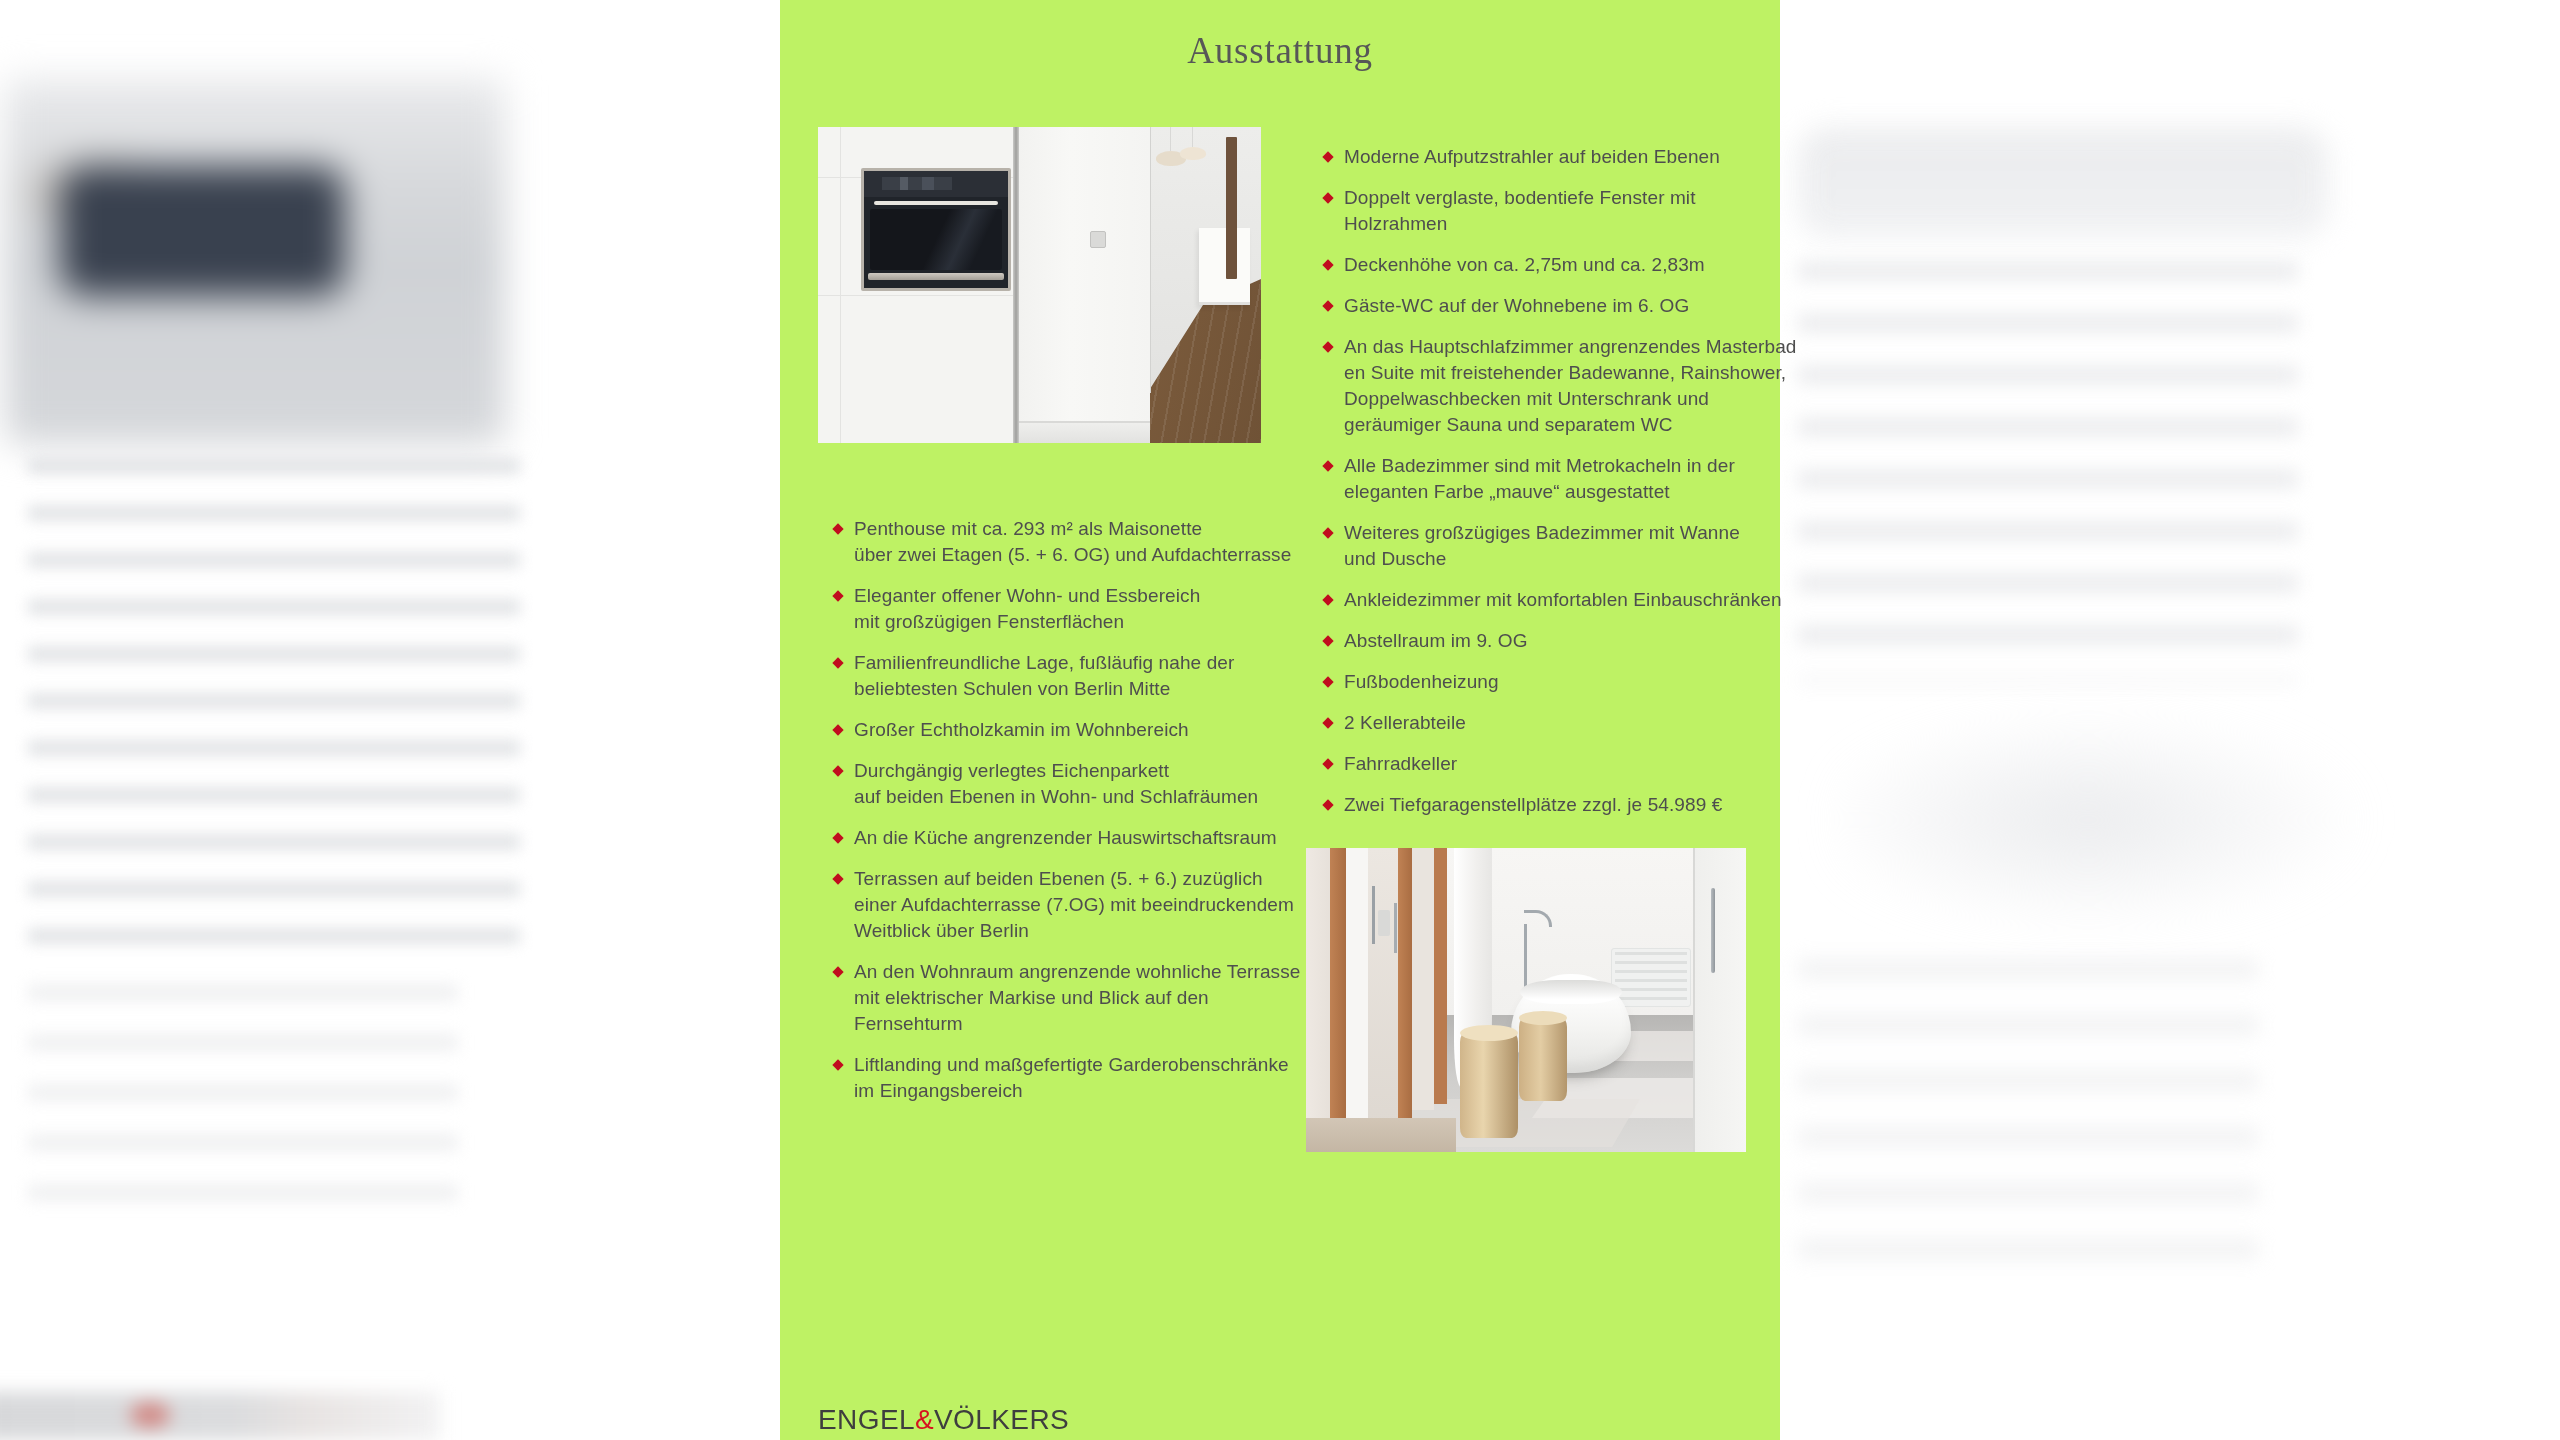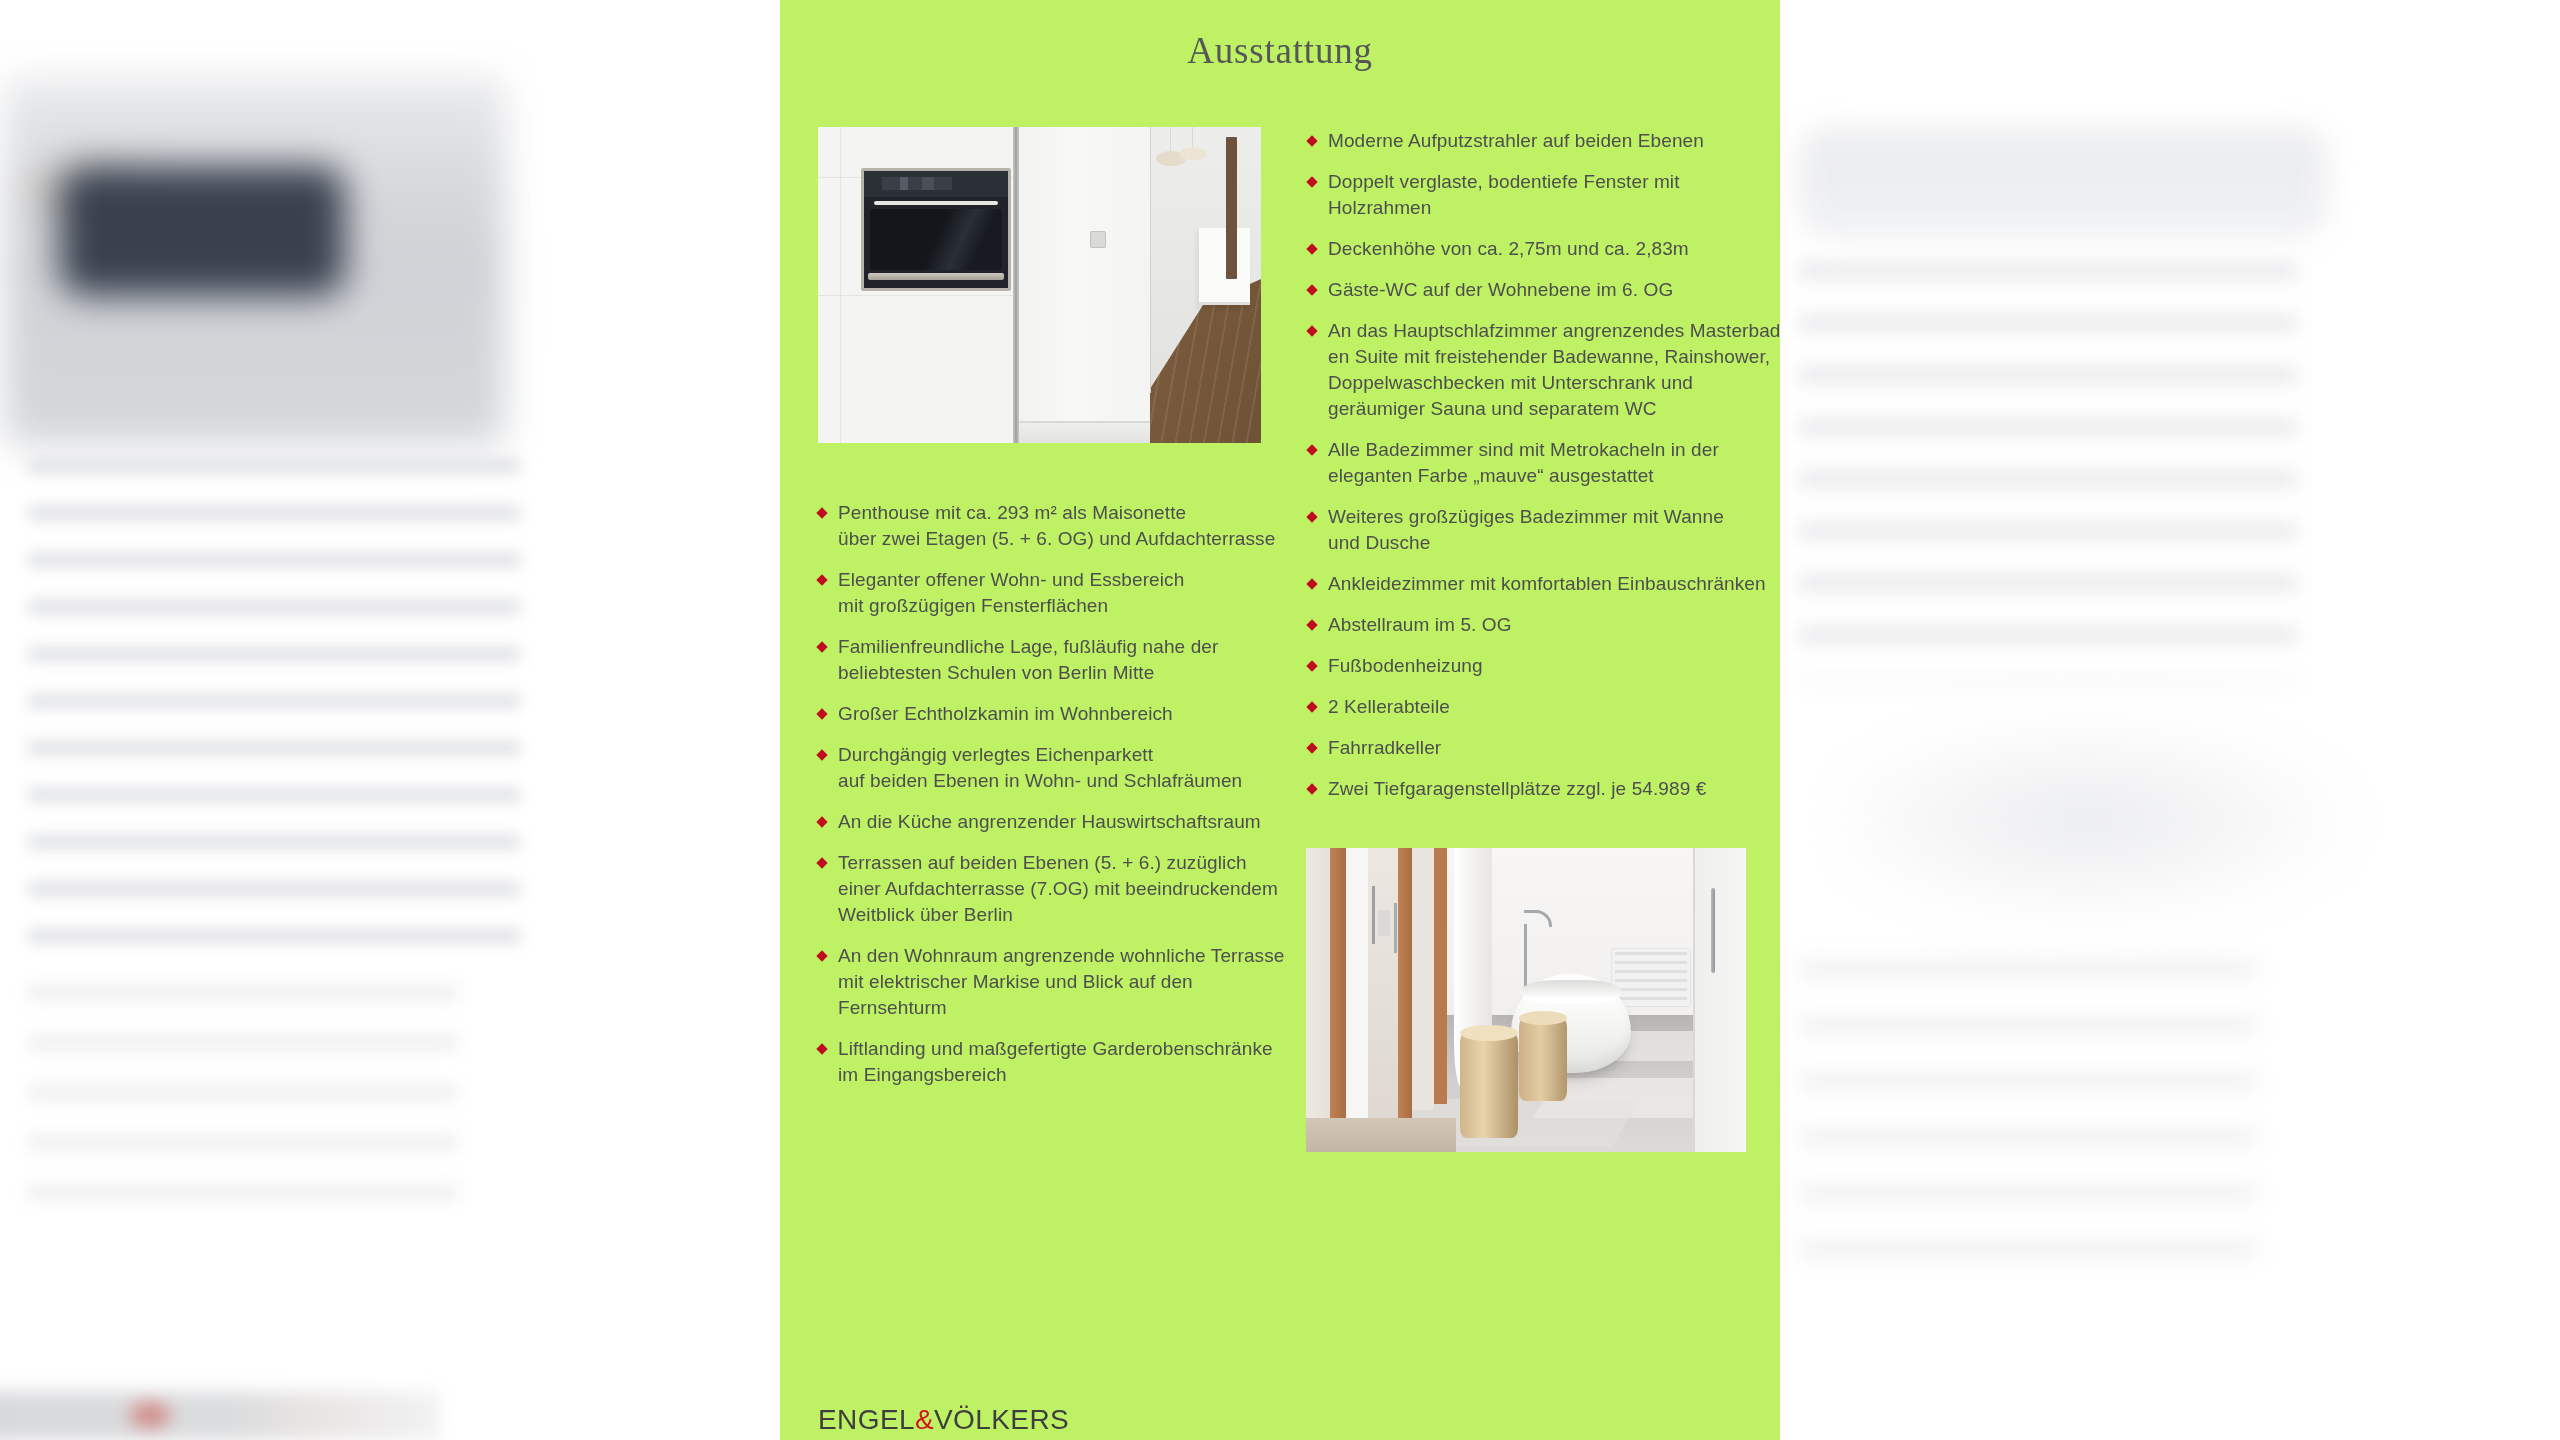--- a/index.html
+++ b/index.html
@@ -28,21 +28,21 @@
     background:radial-gradient(60% 60% at 40% 50%, #ebecee, transparent 75%);}
   .blob-rows-r2{left:1798px;top:960px;width:460px;height:330px;filter:blur(10px);opacity:.55;
     background:repeating-linear-gradient(180deg,#e5e6e8 0px,#e5e6e8 18px,transparent 18px,transparent 56px);}
 
   
   .page{left:780px;top:0;width:1000px;height:1440px;background:#bef264;}
   .title{left:0;top:2px;width:100%;text-align:center;
     font-family:"Liberation Serif","DejaVu Serif",serif;font-size:37px;line-height:48px;
     letter-spacing:.8px;color:#575757;font-weight:400;}
 
-  ul.features{list-style:none;margin:0;padding:0;position:absolute;width:500px;}
+  ul.features{list-style:none;margin:16px;padding:0;position:absolute;width:500px;}
   ul.features li{display:flex;gap:12px;margin-bottom:15px;}
   .diamond{flex:0 0 8px;width:8px;height:8px;margin-top:9px;transform:rotate(45deg);background:#c00d1e;}
   .ftxt{white-space:pre-line;font-size:19px;line-height:26px;color:#4e4e4e;letter-spacing:.1px;}
   .list-left{left:38px;top:500px;}
   .list-right{left:528px;top:128px;}
 
   .photo{overflow:hidden;background:#e9e9e7;}
   .photo *{position:absolute;}
   .kitchen{left:38px;top:127px;width:443px;height:316px;}
   .bathroom{left:526px;top:848px;width:440px;height:304px;}
@@ -249,21 +249,21 @@
         <span class="diamond"></span>
         <span class="ftxt">Weiteres großzügiges Badezimmer mit Wanne
 und Dusche</span>
       </li>
         <li>
         <span class="diamond"></span>
         <span class="ftxt">Ankleidezimmer mit komfortablen Einbauschränken</span>
       </li>
         <li>
         <span class="diamond"></span>
-        <span class="ftxt">Abstellraum im 5. OG</span>
+        <span class="ftxt">Abstellraum im 9. OG</span>
       </li>
         <li>
         <span class="diamond"></span>
         <span class="ftxt">Fußbodenheizung</span>
       </li>
         <li>
         <span class="diamond"></span>
         <span class="ftxt">2 Kellerabteile</span>
       </li>
         <li>

